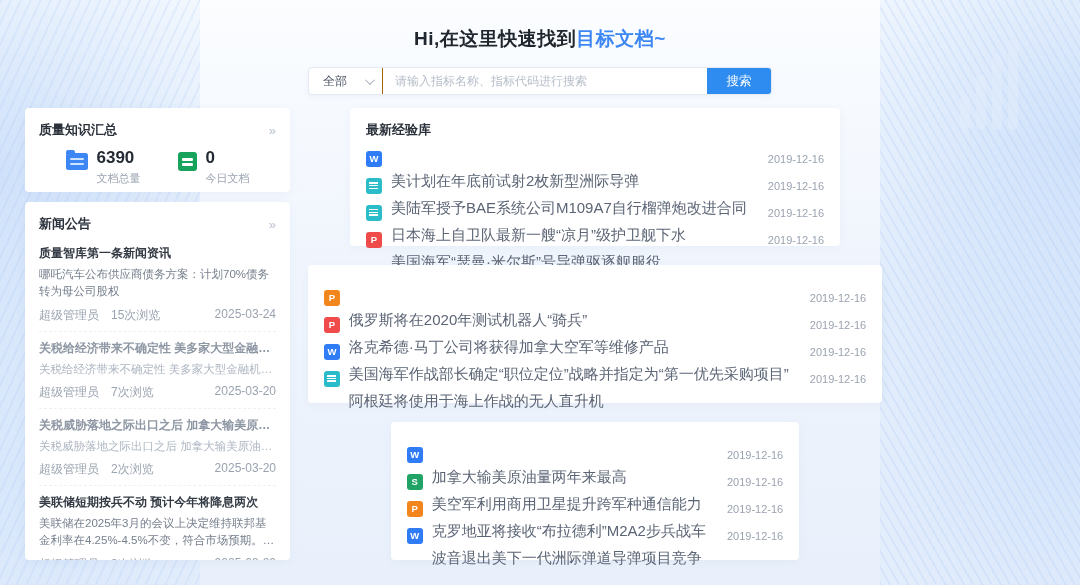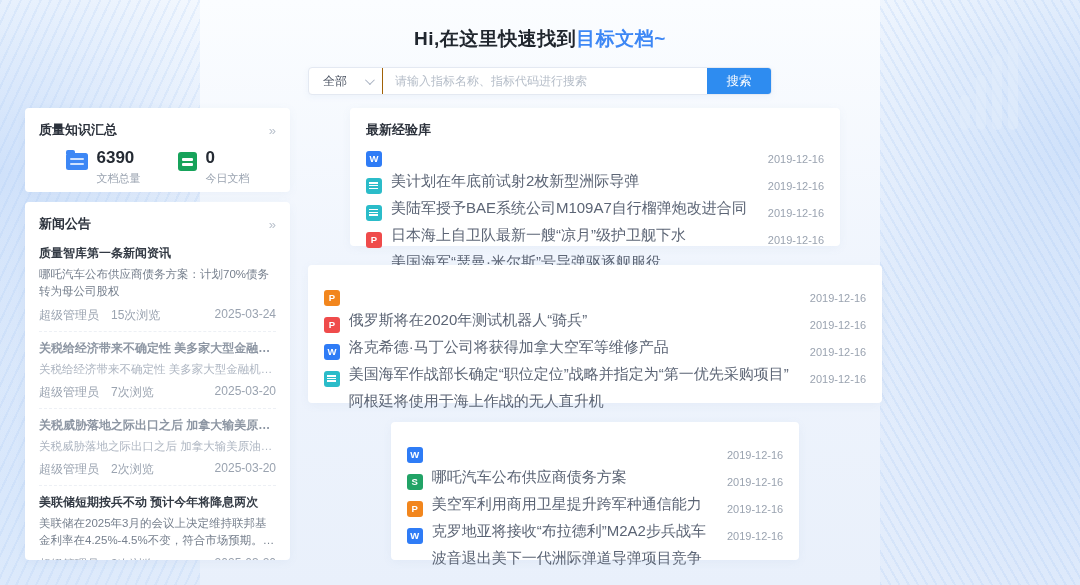--- a/index.html
+++ b/index.html
@@ -248,21 +248,21 @@
               <span class="file-ico lines" style="background: rgb(43, 188, 201);"></span>
       <span class="lib-title">阿根廷将使用于海上作战的无人直升机</span>
       <span class="lib-date">2019-12-16</span>
             </div>
           </div>
         </div>
         <div class="card lib-card">
     <div class="lib-list">
             <div class="lib-row">
               <span class="file-ico" style="background: rgb(47, 124, 246);">W</span>
-      <span class="lib-title">哪吒汽车公布供应商债务方案</span>
+      <span class="lib-title">加拿大输美原油量两年来最高</span>
       <span class="lib-date">2019-12-16</span>
             </div>
             <div class="lib-row">
               <span class="file-ico" style="background: rgb(33, 163, 102);">S</span>
       <span class="lib-title">美空军利用商用卫星提升跨军种通信能力</span>
       <span class="lib-date">2019-12-16</span>
             </div>
             <div class="lib-row">
               <span class="file-ico" style="background: rgb(242, 134, 29);">P</span>
       <span class="lib-title">克罗地亚将接收“布拉德利”M2A2步兵战车</span>

